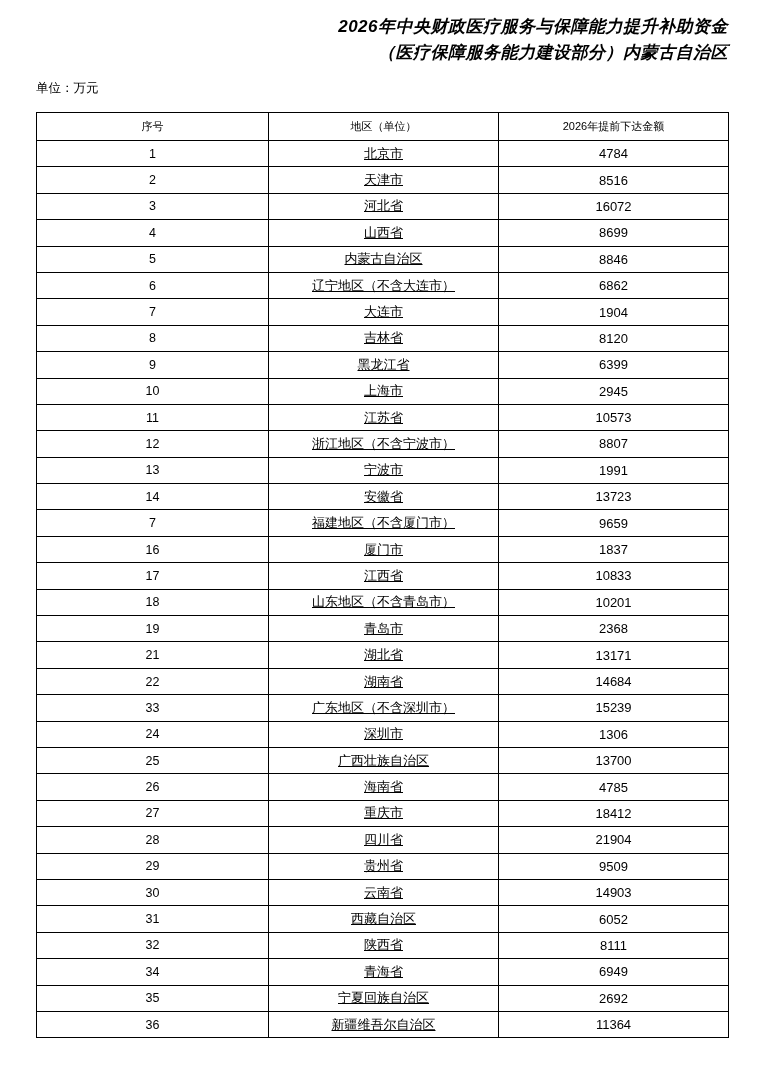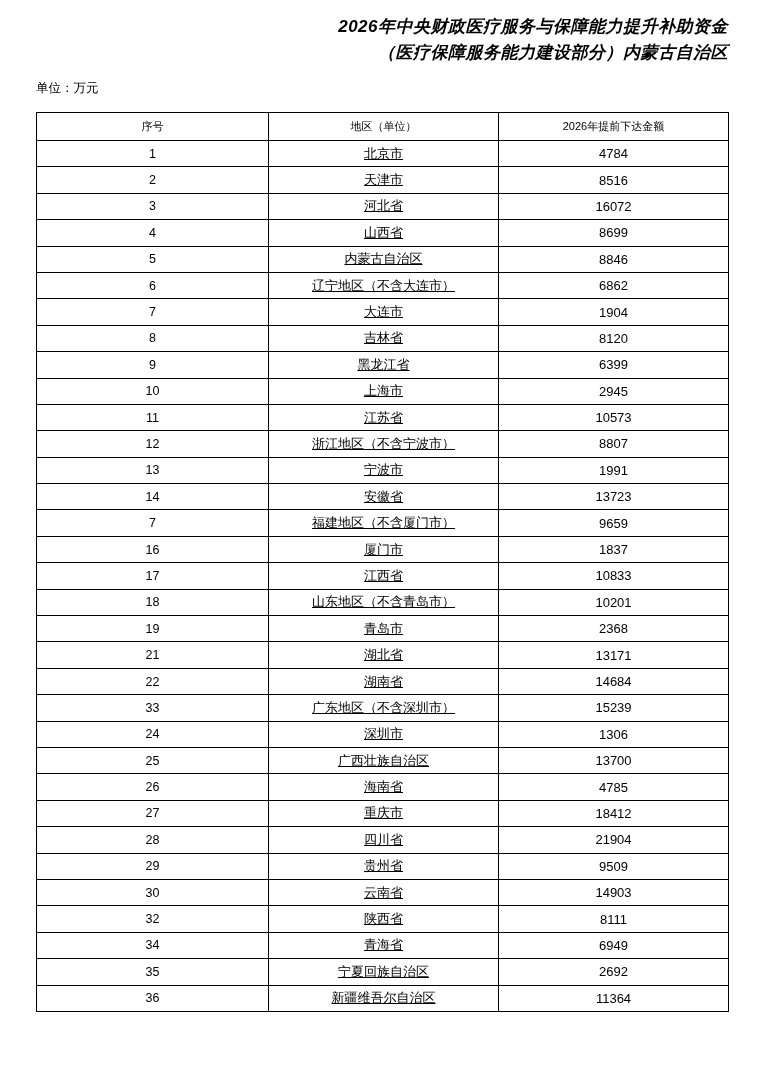--- a/index.html
+++ b/index.html
@@ -235,20 +235,25 @@
           <td class="cell-no">29</td>
           <td class="cell-region">贵州省</td>
           <td class="cell-amount">9509</td>
         </tr>
         <tr>
           <td class="cell-no">30</td>
           <td class="cell-region">云南省</td>
           <td class="cell-amount">14903</td>
         </tr>
         <tr>
+          <td class="cell-no">31</td>
+          <td class="cell-region">西藏自治区</td>
+          <td class="cell-amount">6052</td>
+        </tr>
+        <tr>
           <td class="cell-no">32</td>
           <td class="cell-region">陕西省</td>
           <td class="cell-amount">8111</td>
         </tr>
         <tr>
           <td class="cell-no">34</td>
           <td class="cell-region">青海省</td>
           <td class="cell-amount">6949</td>
         </tr>
         <tr>

